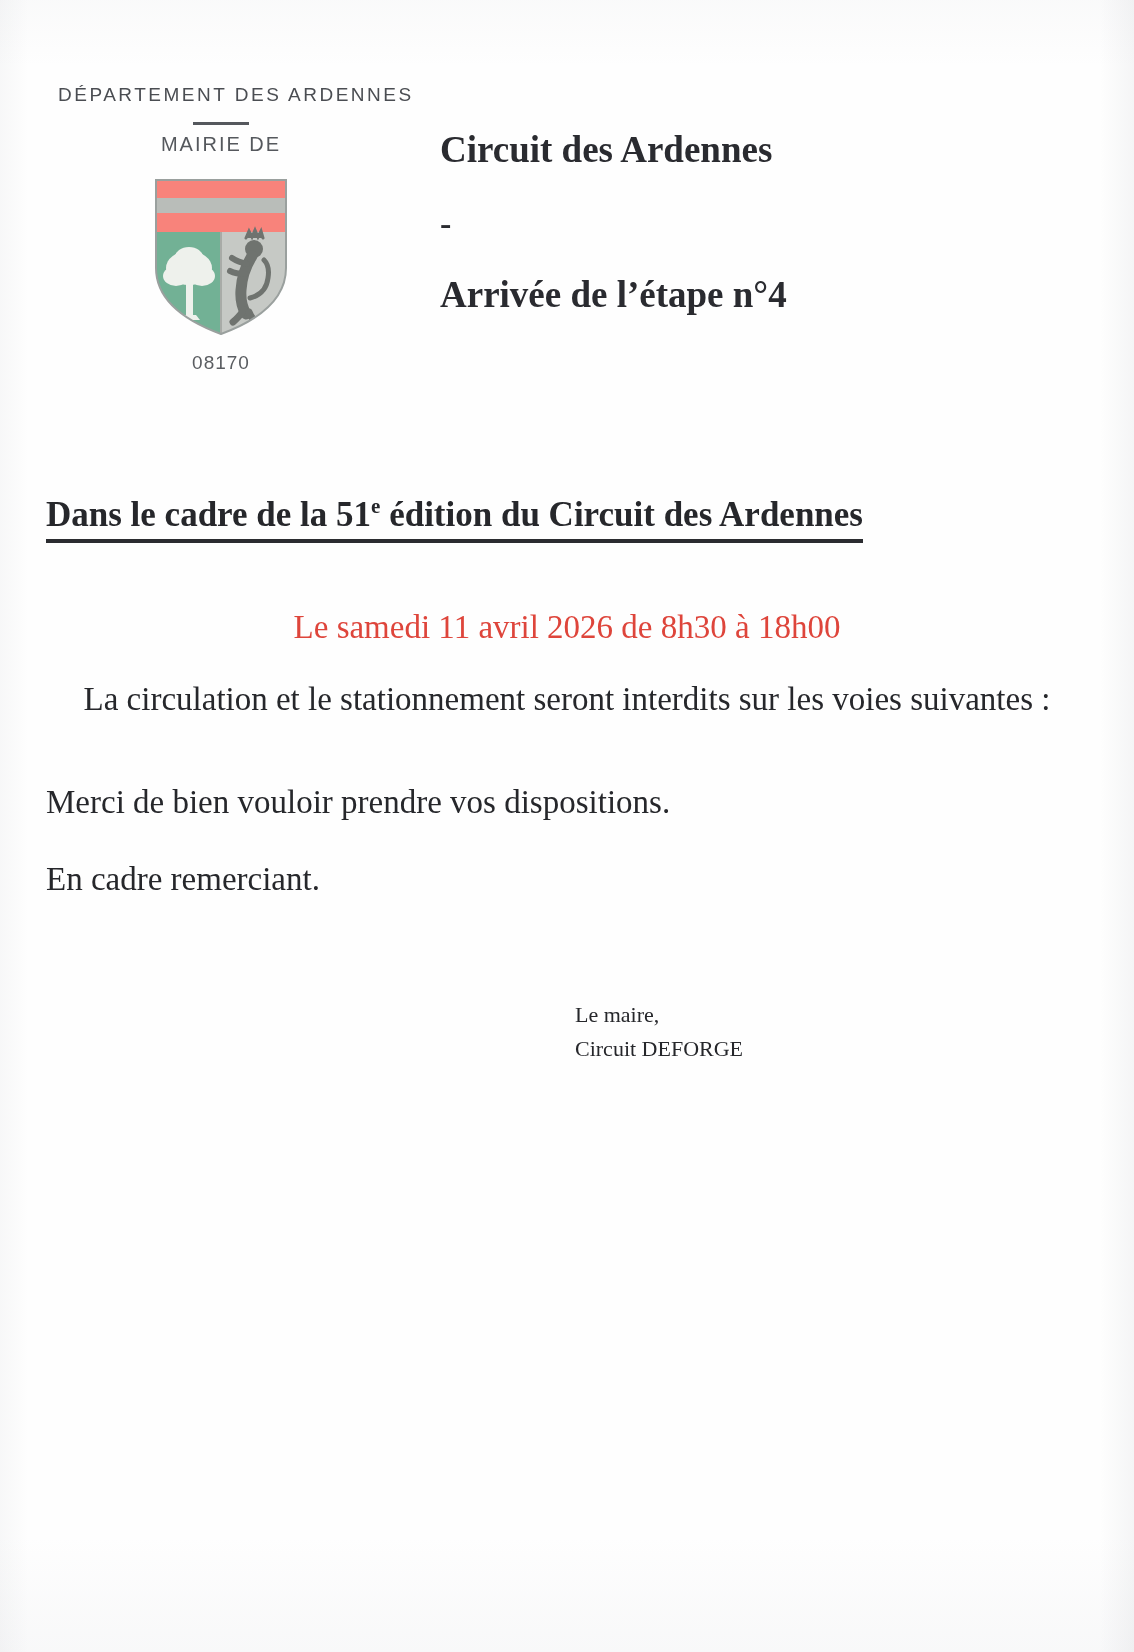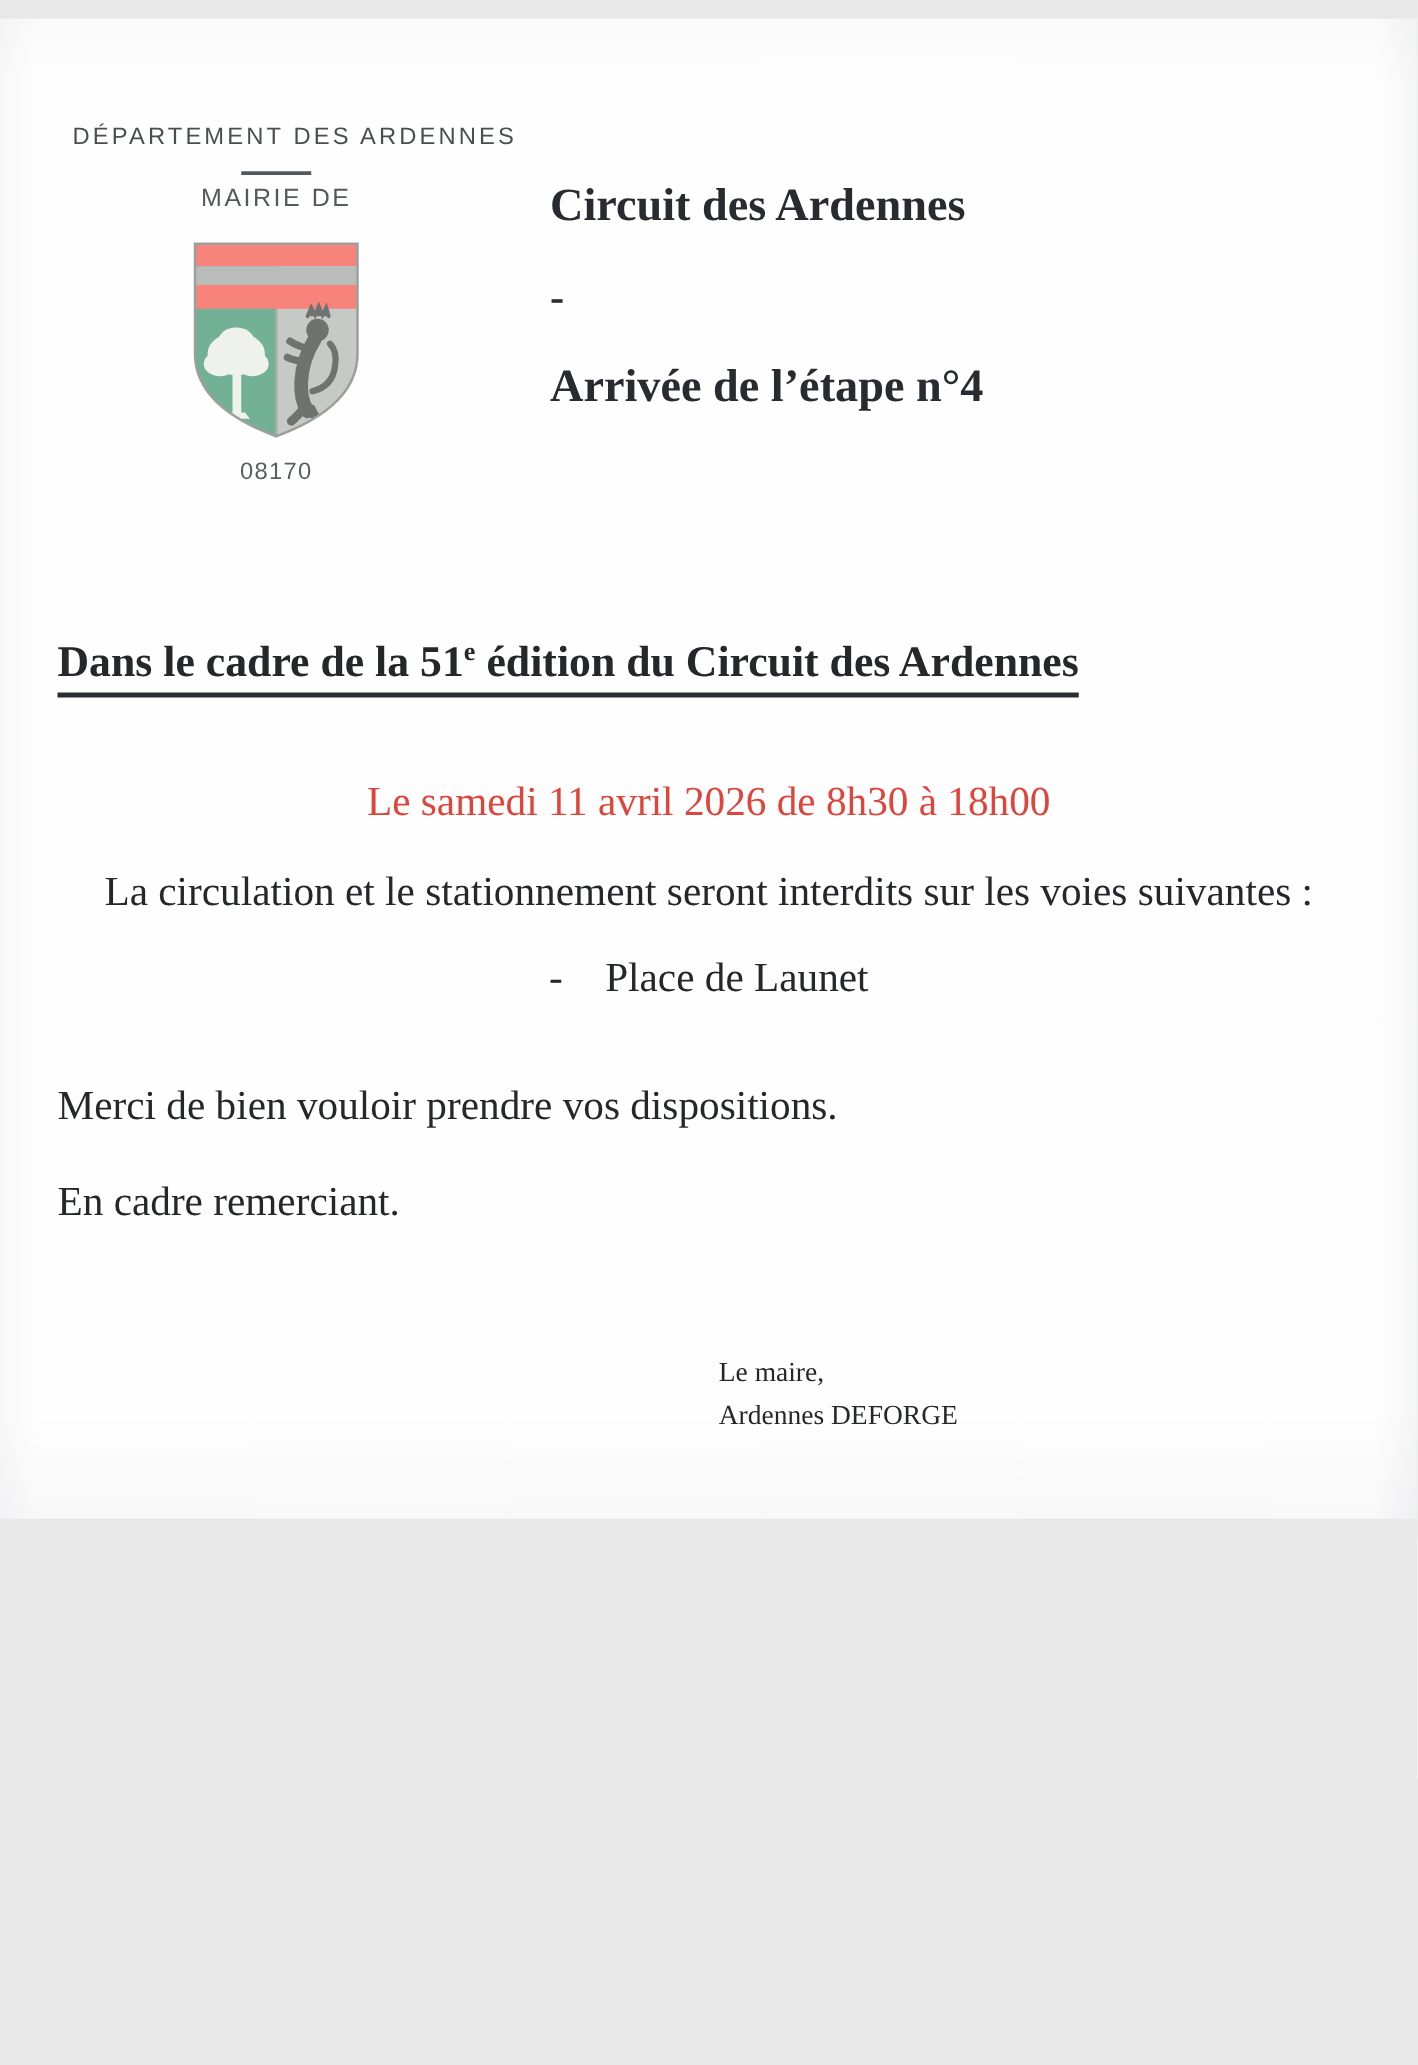--- a/index.html
+++ b/index.html
@@ -1,21 +1,21 @@
 <!DOCTYPE html>
 <html><head>
 <meta charset="utf-8">
 <style>
   * { margin: 0; padding: 0; box-sizing: border-box; }
   html, body { background: #e8e8e8; }
   .page {
     position: relative;
     width: 1134px;
-    height: 1200px;
-    margin: 15px auto;
+    height: 1652px;
+    margin: 0 auto;
     background:
       linear-gradient(90deg, rgba(120,125,135,0.05) 0%, rgba(255,255,255,0) 2.5%, rgba(255,255,255,0) 97%, rgba(120,125,135,0.07) 100%),
       linear-gradient(180deg, rgba(140,145,160,0.04) 0%, rgba(255,255,255,0) 4%, rgba(255,255,255,0) 93%, rgba(150,155,170,0.06) 100%),
       #fefefe;
     color: #26272b;
     font-family: "Liberation Serif", serif;
     overflow: hidden;
   }
 
   
@@ -199,26 +199,23 @@
     <span class="hd-inner">
       <span>Dans le cadre de la 51</span><sup>e</sup><span> édition du Circuit des Ardennes</span>
     </span>
   </div>
 
   <div class="date-line">Le samedi 11 avril 2026 de 8h30 à 18h00</div>
 
   <div class="intro">La circulation et le stationnement seront interdits sur les voies suivantes :</div>
 
   <div class="road-list">
-    <div class="list-item first">
-      <span class="dash">-</span><span>Place de Launet</span>
-    </div>
   </div>
 
   <div class="closing first">Merci de bien vouloir prendre vos dispositions.</div>
   <div class="closing second">En cadre remerciant.</div>
 
   <div class="signature">
     <div>Le maire,</div>
-    <div>Ardennes DEFORGE</div>
+    <div>Circuit DEFORGE</div>
   </div>
 
 </div>
 
 </body></html>

